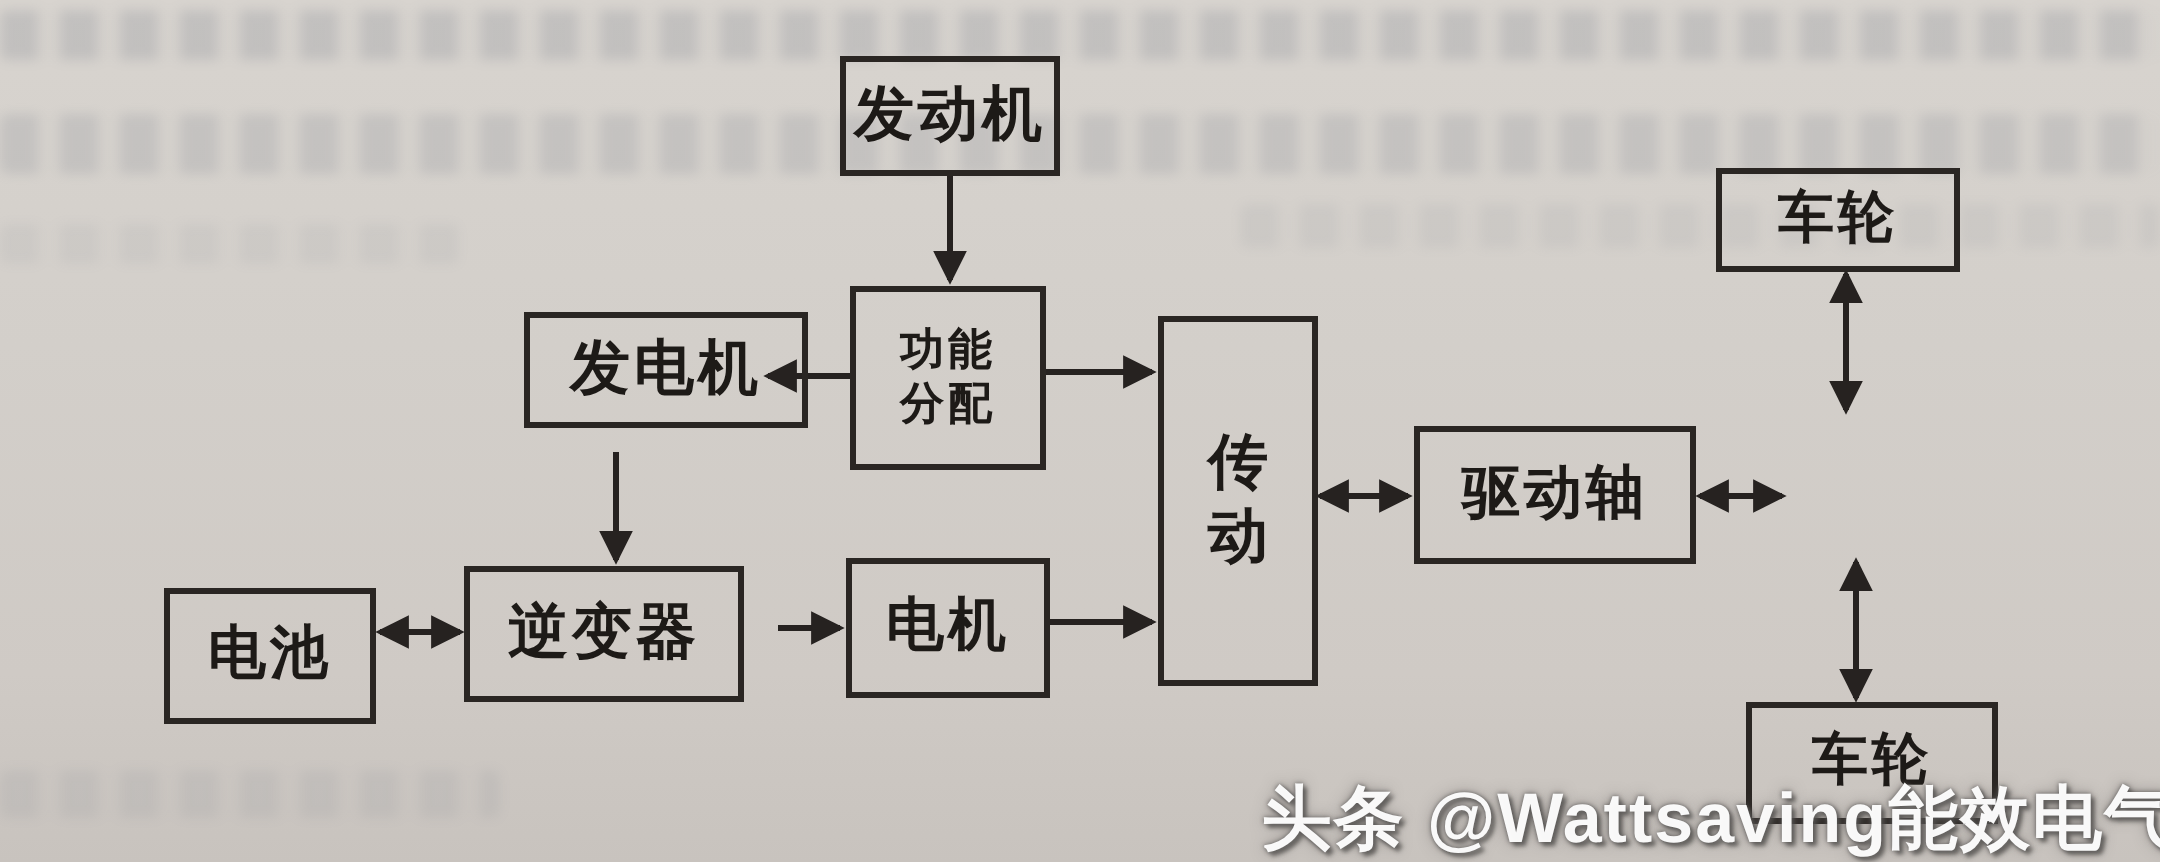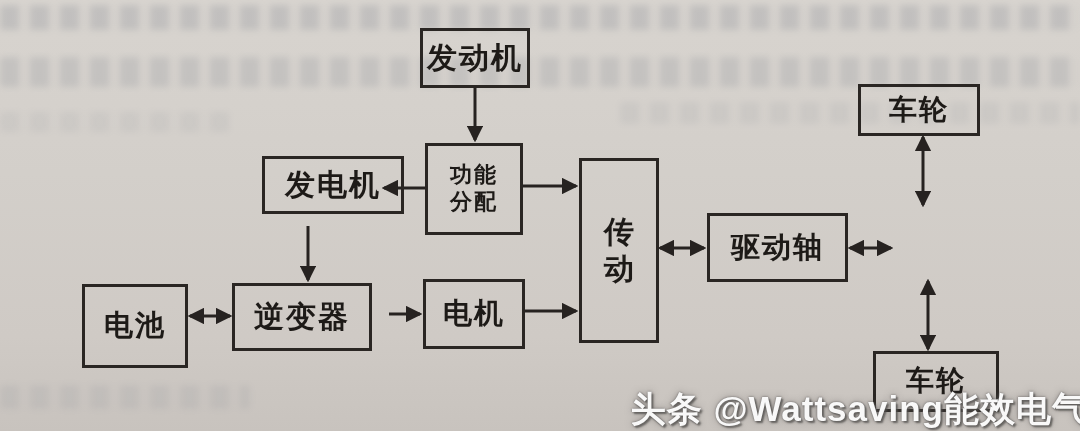--- a/index.html
+++ b/index.html
@@ -87,21 +87,21 @@
   </div>
 
   <div class="node" style="left:425px;top:143px;width:98px;height:92px;font-size:22px;">
     <span class="wrap2">功能分配</span>
   </div>
 
   <div class="node" style="left:238px;top:156px;width:142px;height:58px;font-size:30px;margin-left:24px;">
     <span>发电机</span>
   </div>
 
-  <div class="node" style="left:82px;top:284px;width:106px;height:84px;font-size:29px;text-align:right;">
+  <div class="node" style="left:82px;top:294px;width:106px;height:68px;font-size:29px;text-align:right;">
     <span>电池</span>
   </div>
 
   <div class="node" style="left:232px;top:283px;width:140px;height:68px;font-size:30px;">
     <span>逆变器</span>
   </div>
 
   <div class="node" style="left:423px;top:279px;width:102px;height:70px;font-size:29px;">
     <span>电机</span>
   </div>

